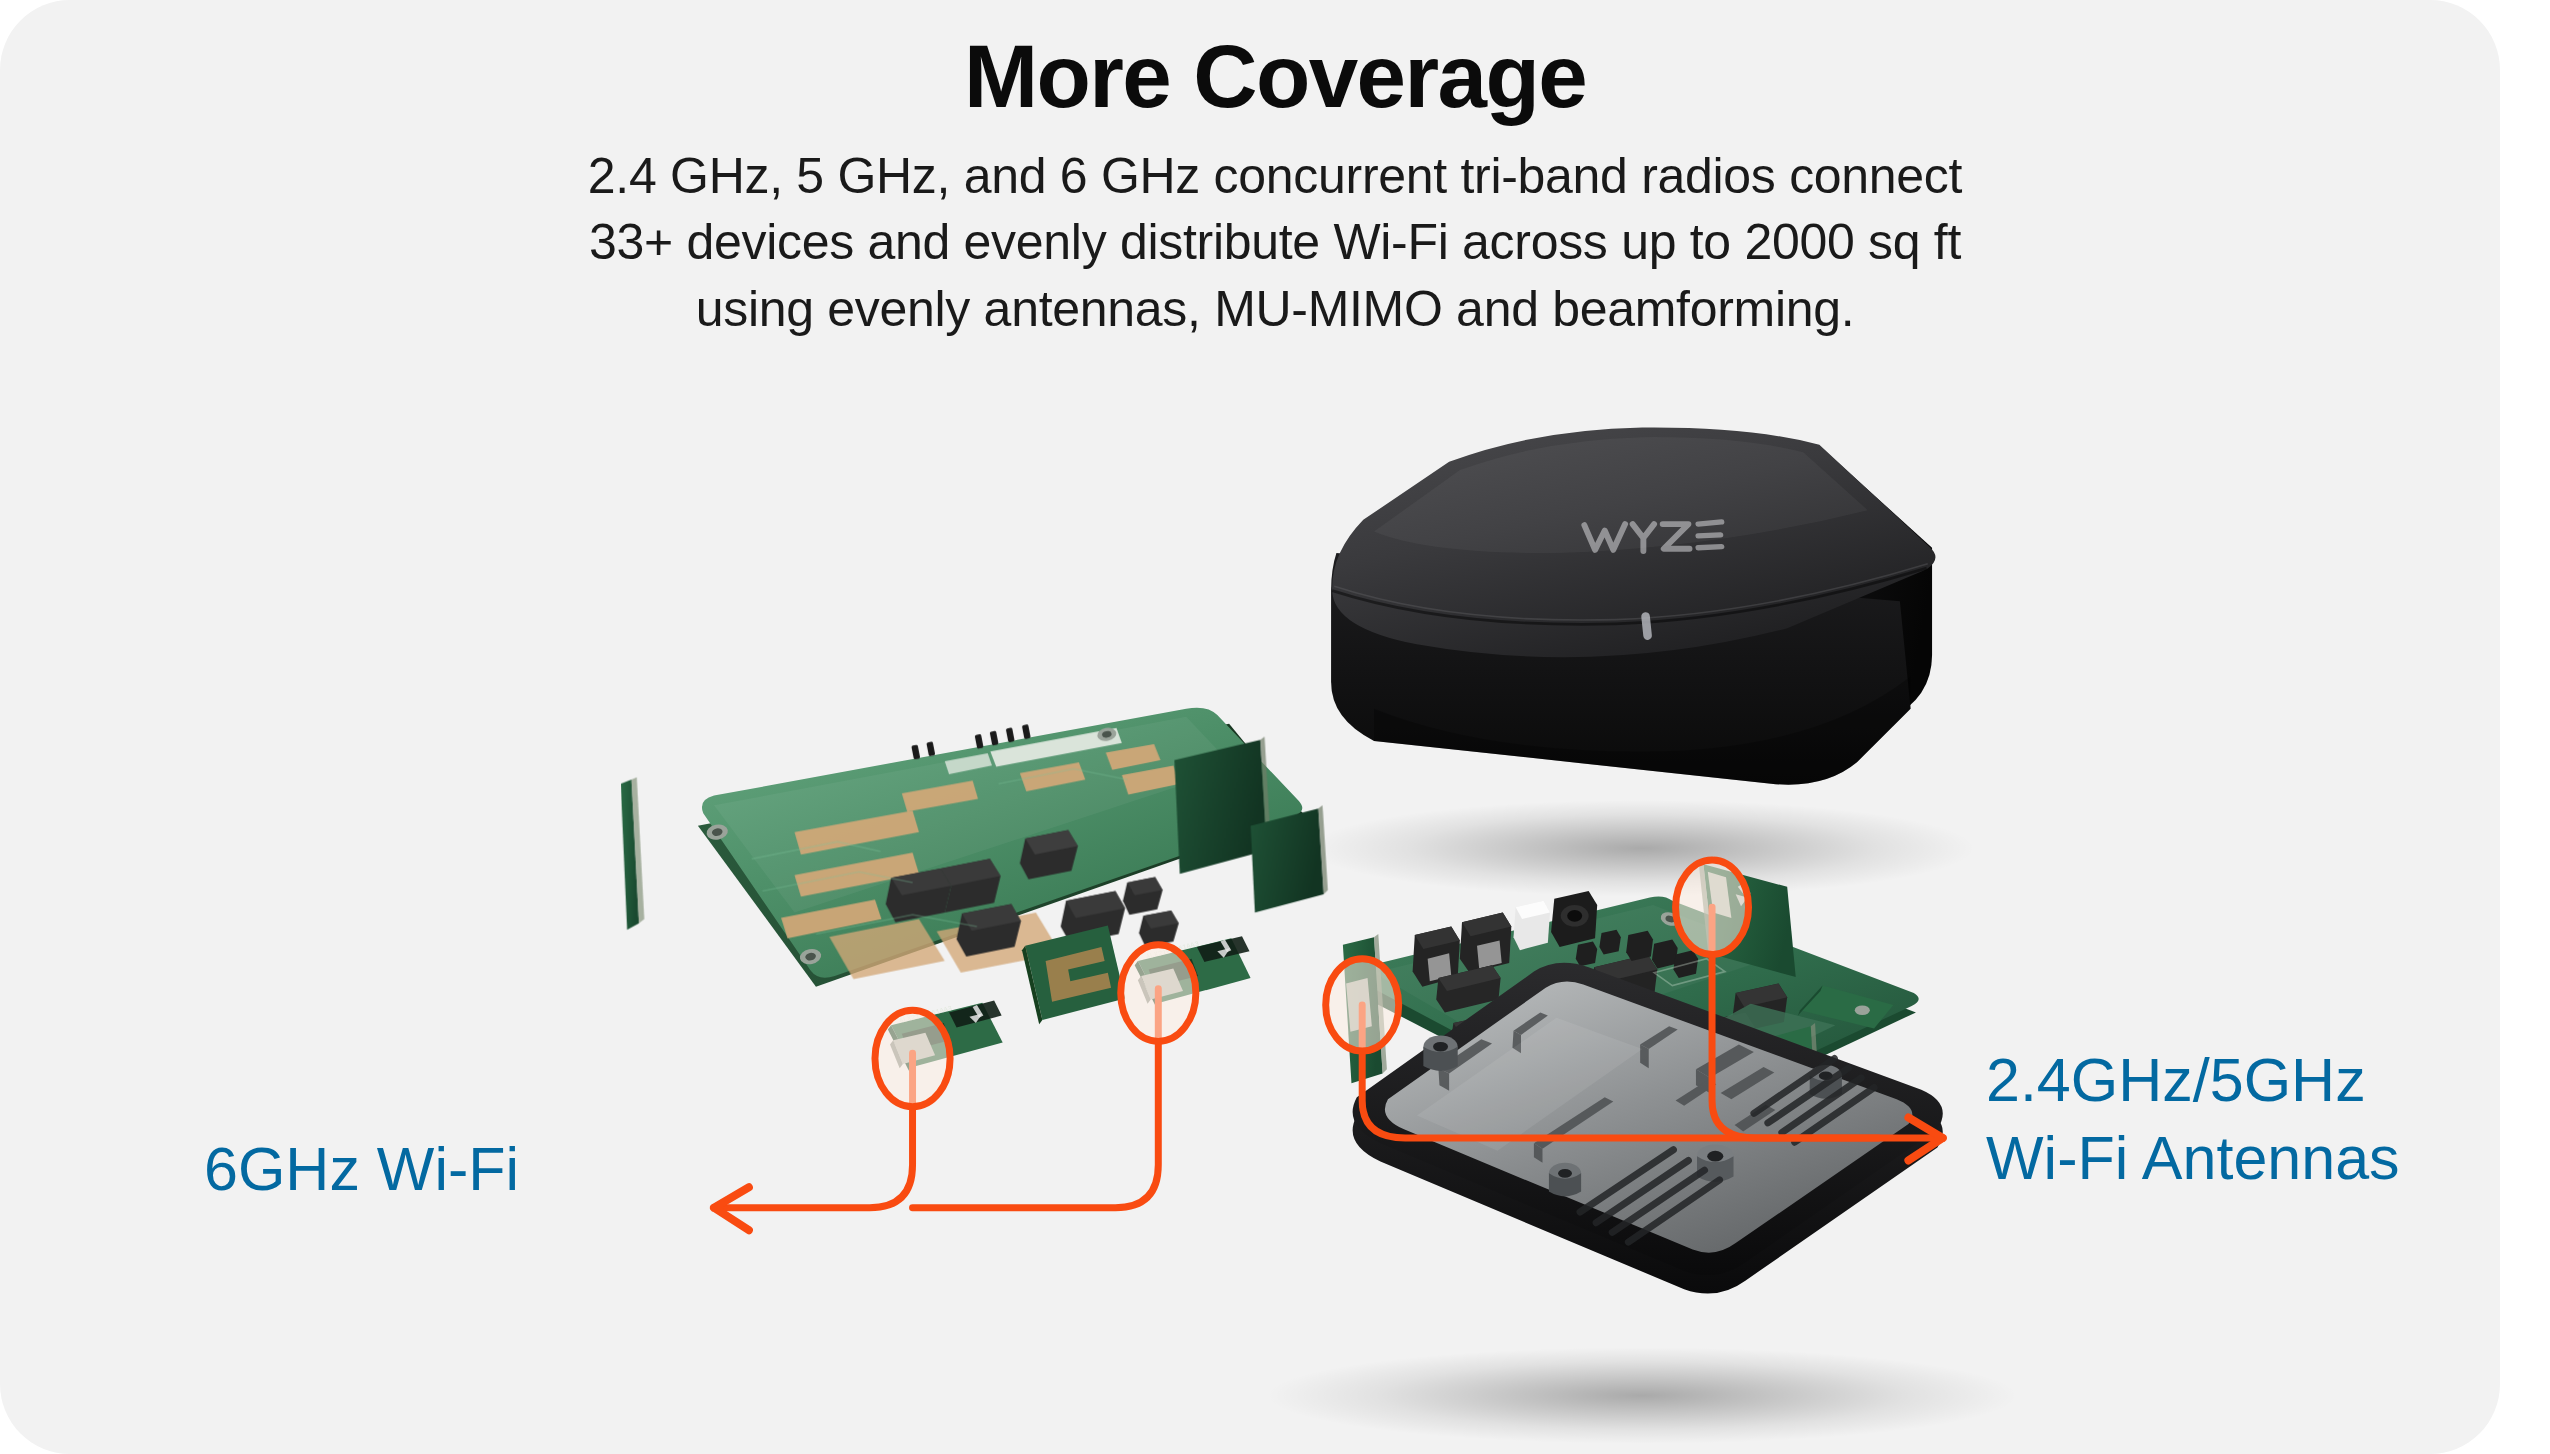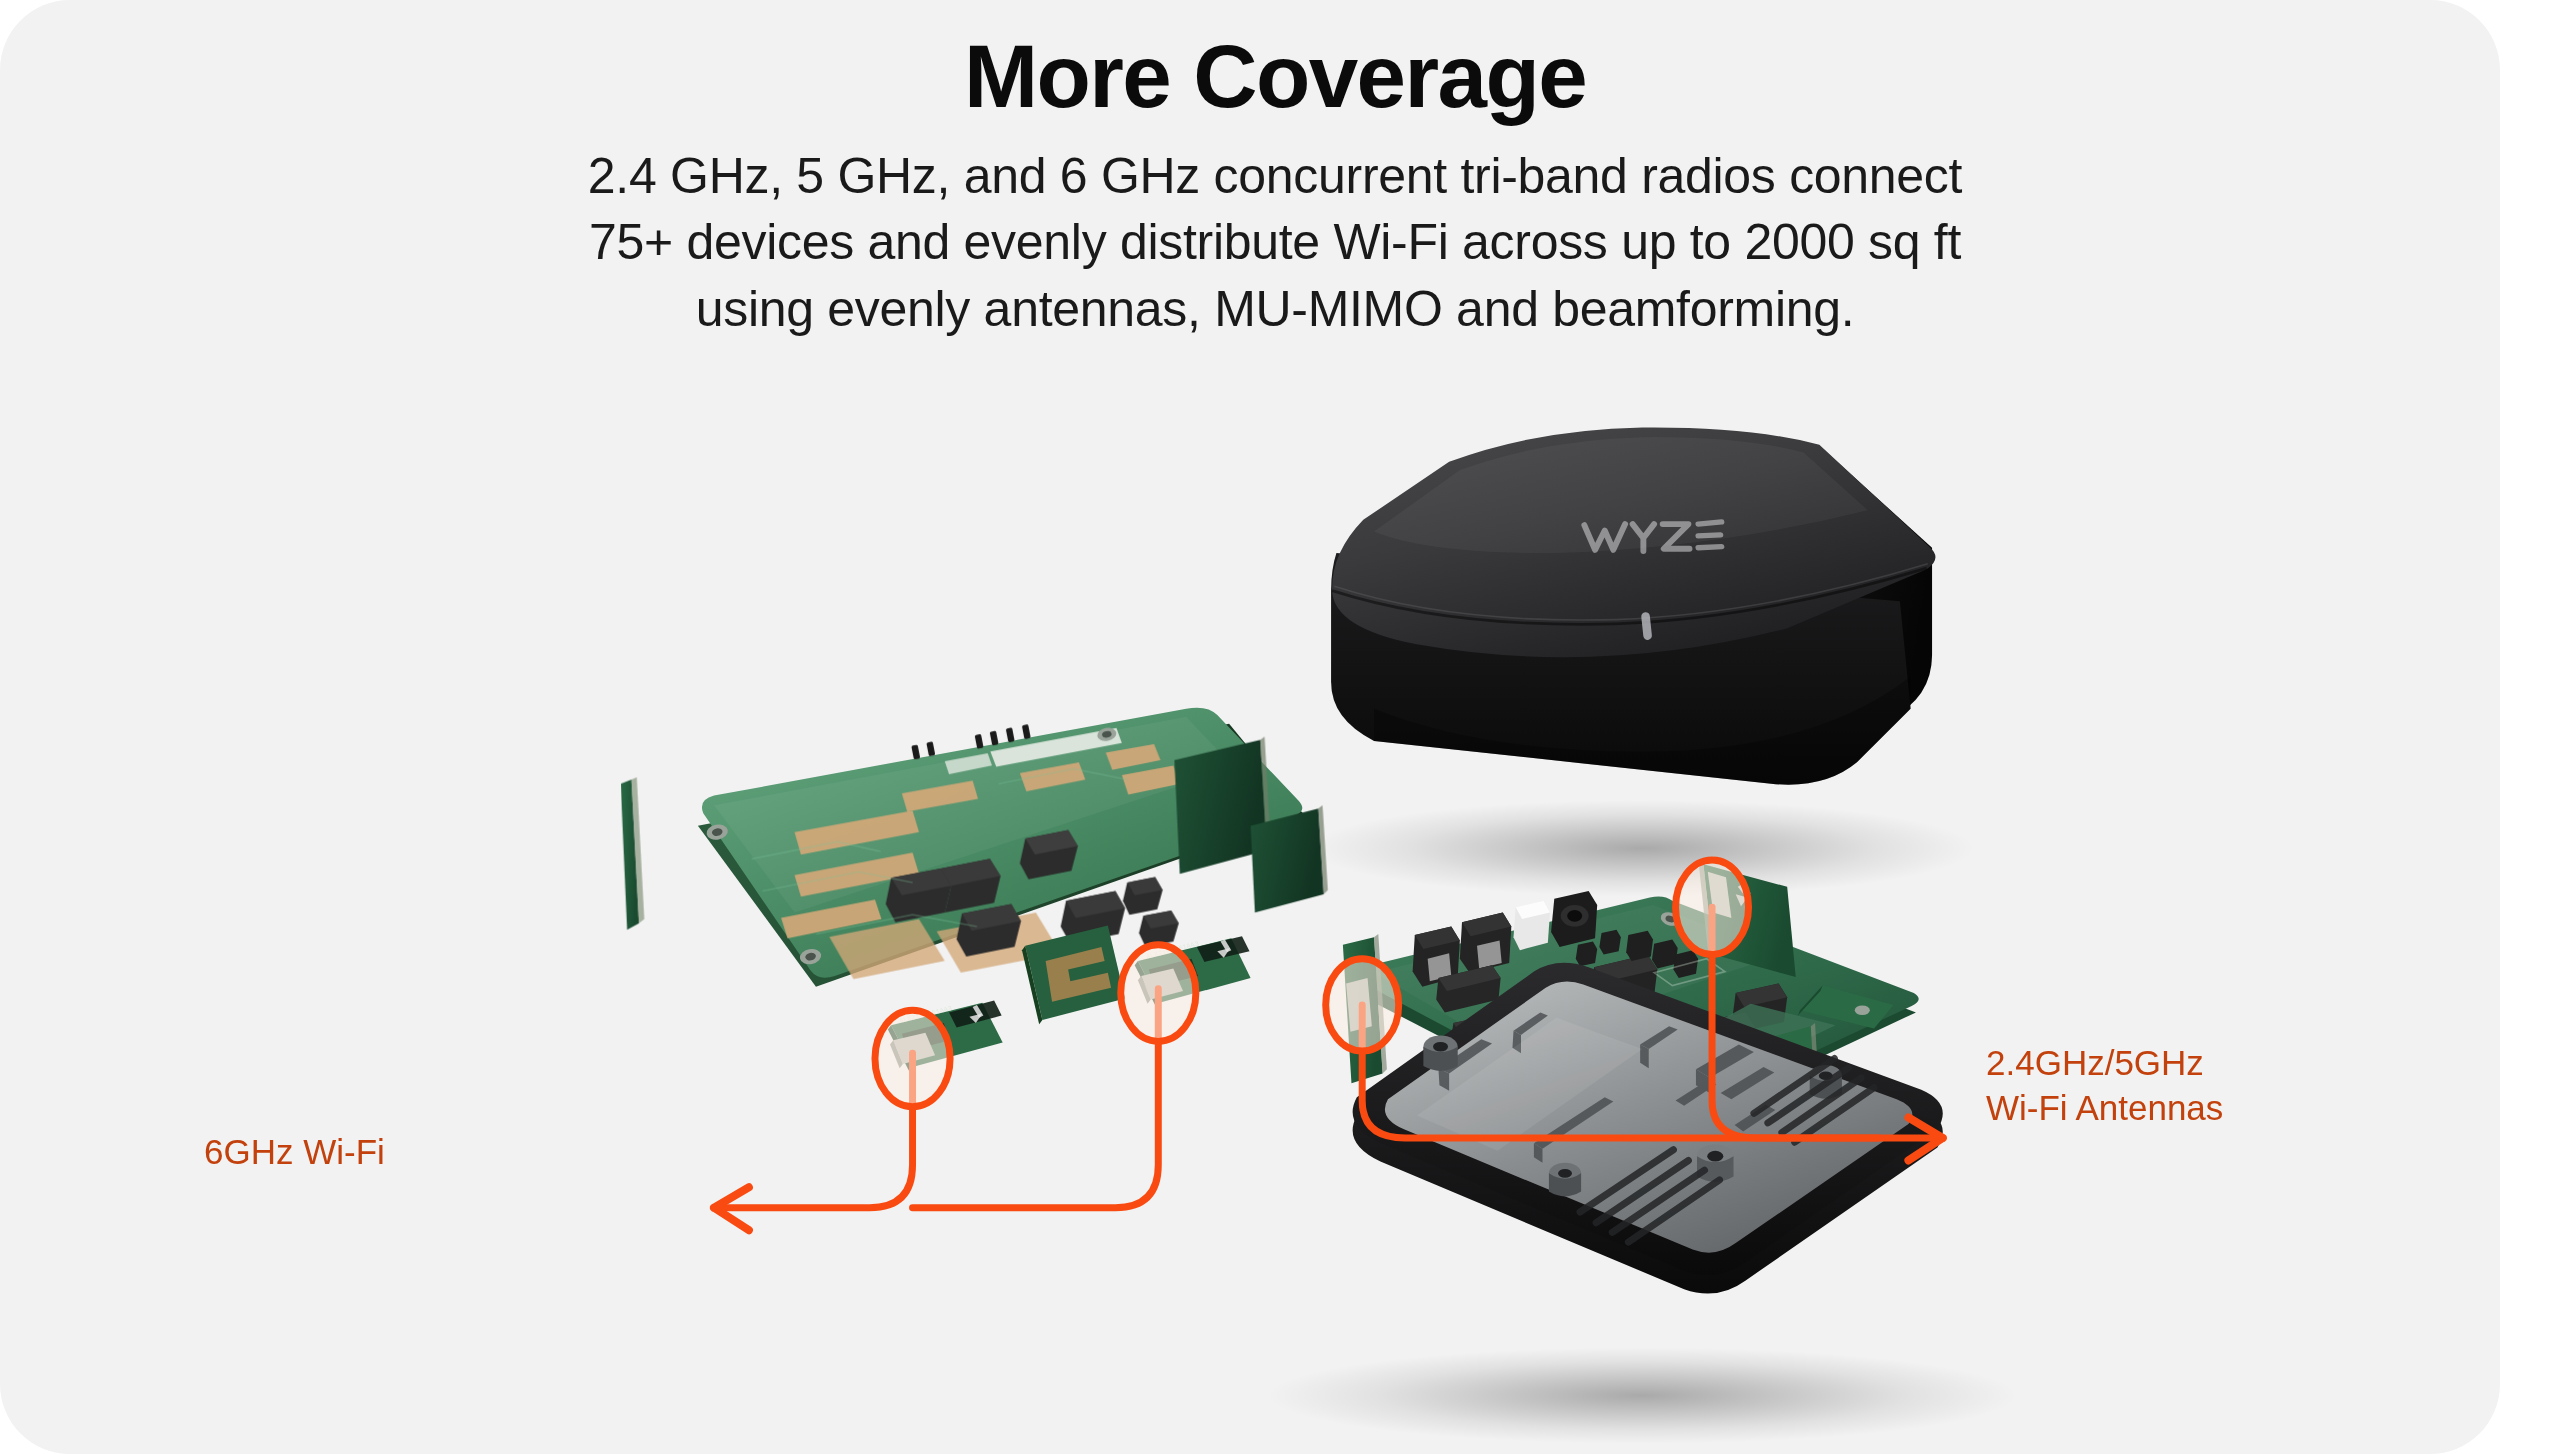--- a/index.html
+++ b/index.html
@@ -16,38 +16,38 @@
     font-size:89px;font-weight:bold;color:#0b0b0b;
     letter-spacing:-1.6px;line-height:1.0;margin-top:32px;
   }
   #subtitle{
     margin-top:21.5px;font-size:50px;color:#1a1a1a;line-height:1.33;
     font-weight:400;letter-spacing:-0.3px;
   }
   #subtitle div{white-space:nowrap;}
 
   
-  .callout-label{position:absolute;font-size:35px;line-height:1.28;color:#c2410c;font-weight:400;}
+  .callout-label{position:absolute;font-size:61px;line-height:1.28;color:#0369a1;font-weight:400;}
   #label-6ghz{left:204px;top:1130px;width:456px;}
   #label-24-5{left:1986px;top:1041px;width:537px;text-align:left;}
 
   
   #stage{position:absolute;left:0;top:376px;width:2550px;height:1078px;}
   #stage svg{position:absolute;left:0;top:0;}
 </style>
 </head>
 <body>
 
 <div id="card">
 
   <div id="header">
     <div id="title">More Coverage</div>
     <div id="subtitle">
       <div>2.4 GHz, 5 GHz, and 6 GHz concurrent tri-band radios connect</div>
-      <div>75+ devices and evenly distribute Wi-Fi across up to 2000 sq ft</div>
+      <div>33+ devices and evenly distribute Wi-Fi across up to 2000 sq ft</div>
       <div>using evenly antennas, MU-MIMO and beamforming.</div>
     </div>
   </div>
 
   <div id="label-6ghz" class="callout-label">
     <div>6GHz Wi-Fi</div>
   </div>
 
   <div id="label-24-5" class="callout-label">
     <div>2.4GHz/5GHz</div>

